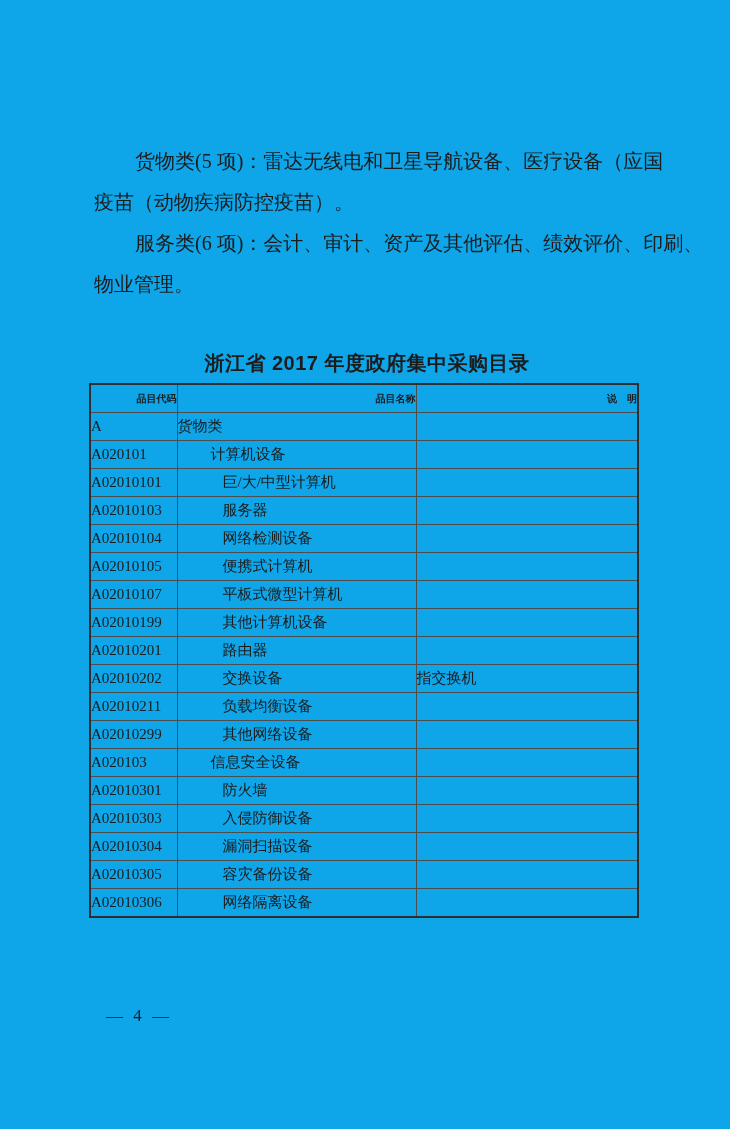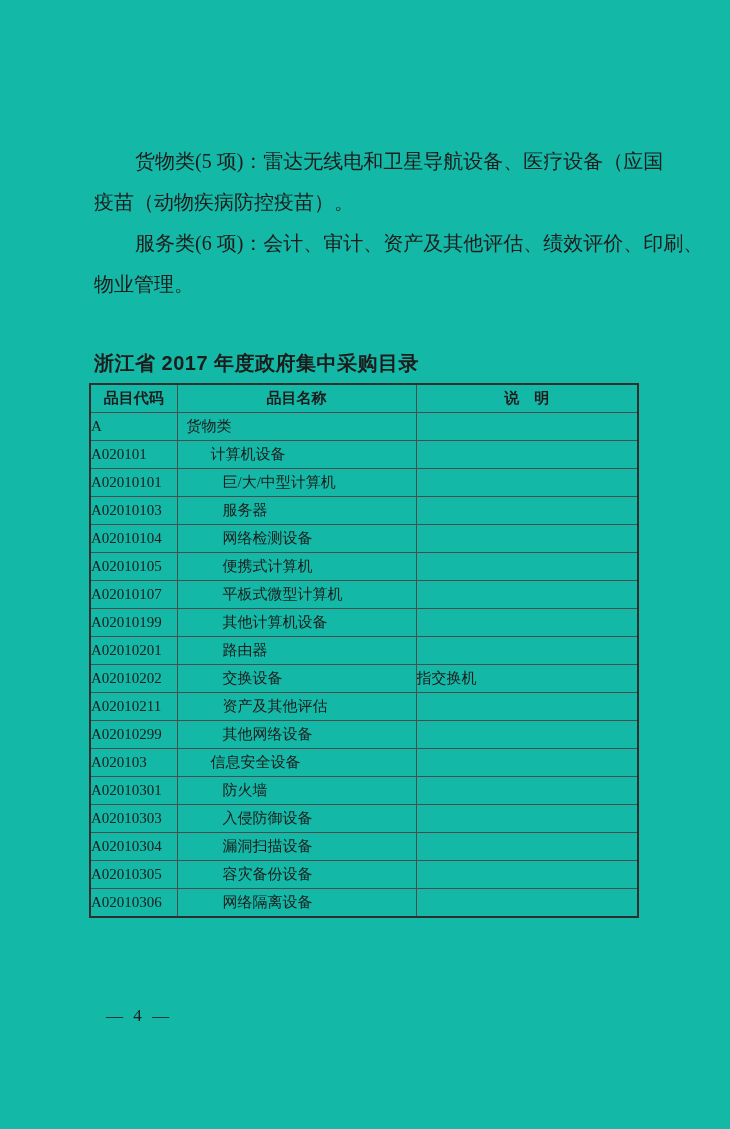--- a/index.html
+++ b/index.html
@@ -1,41 +1,41 @@
 <!DOCTYPE html>
 <html><head>
 <meta charset="utf-8">
 <style>
   html,body { margin:0; padding:0; background:#e8e8e8; }
   .page {
     position:relative;
     width:730px; height:1129px;
     margin:0 auto;
-    background:#14b8a6;
+    background:#0ea5e9;
     color:#1c1c1c;
     font-family:"Liberation Serif","DejaVu Serif",serif;
     overflow:hidden;
   }
   
   .body-text {
     position:absolute; left:94px; top:141px; width:546px;
     font-size:20px; line-height:41px;
   }
   .para-line {
     height:41px;
     text-align:justify;
     text-align-last:justify;
     white-space:nowrap;
   }
   .para-line.first { text-indent:2.05em; }
   .para-line.last  { text-align-last:left; white-space:normal; }
   
   .table-title {
     position:absolute; left:94px; top:348px; width:546px;
-    text-align:left;
+    text-align:center;
     font-family:"Liberation Sans","DejaVu Sans",sans-serif;
     font-weight:bold;
     font-size:20px;
     line-height:30px;
     letter-spacing:0.5px;
   }
   
   table.catalog {
     position:absolute; left:89px; top:383px;
     border-collapse:collapse;
@@ -46,26 +46,26 @@
   table.catalog th, table.catalog td {
     border:1px solid #4d4d4d;
     height:27px;
     padding:0;
     overflow:hidden;
     white-space:nowrap;
   }
   table.catalog th {
     font-family:"Liberation Sans","DejaVu Sans",sans-serif;
     font-weight:bold;
-    text-align:center;
-    font-size:15px;
+    text-align:right;
+    font-size:10px;
   }
   td.code { padding-left:7px; font-family:"Liberation Serif","DejaVu Serif",serif; }
   td.name { font-family:"Liberation Serif","DejaVu Serif",serif; }
-  td.name.lvl-0 { padding-left:9px;  }
+  td.name.lvl-0 {  }
   td.name.lvl-1 { padding-left:33px; }
   td.name.lvl-2 { padding-left:45px; }
   td.note { padding-left:8px; }
   
   .page-number {
     position:absolute; left:106px; top:1006px;
     font-size:17px;
     letter-spacing:3px;
   }
 </style>
@@ -146,21 +146,21 @@
           <td class="name lvl-2">路由器</td>
           <td class="note"></td>
         </tr>
         <tr>
           <td class="code">A02010202</td>
           <td class="name lvl-2">交换设备</td>
           <td class="note">指交换机</td>
         </tr>
         <tr>
           <td class="code">A02010211</td>
-          <td class="name lvl-2">资产及其他评估</td>
+          <td class="name lvl-2">负载均衡设备</td>
           <td class="note"></td>
         </tr>
         <tr>
           <td class="code">A02010299</td>
           <td class="name lvl-2">其他网络设备</td>
           <td class="note"></td>
         </tr>
         <tr>
           <td class="code">A020103</td>
           <td class="name lvl-1">信息安全设备</td>

